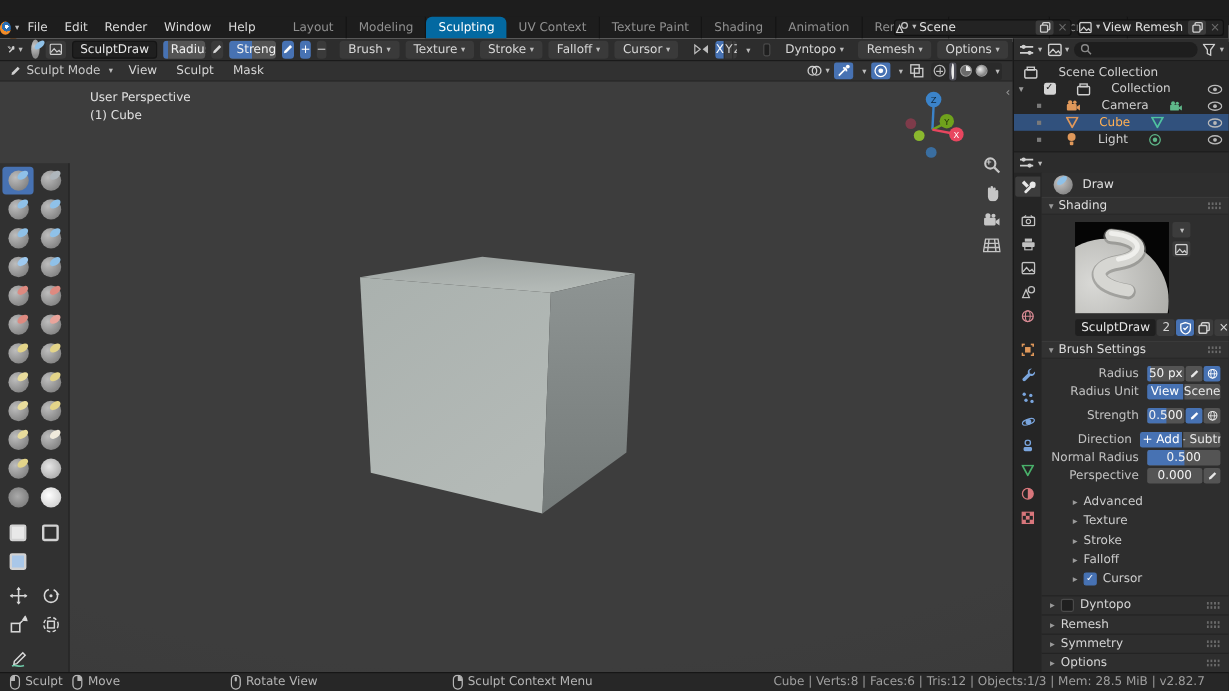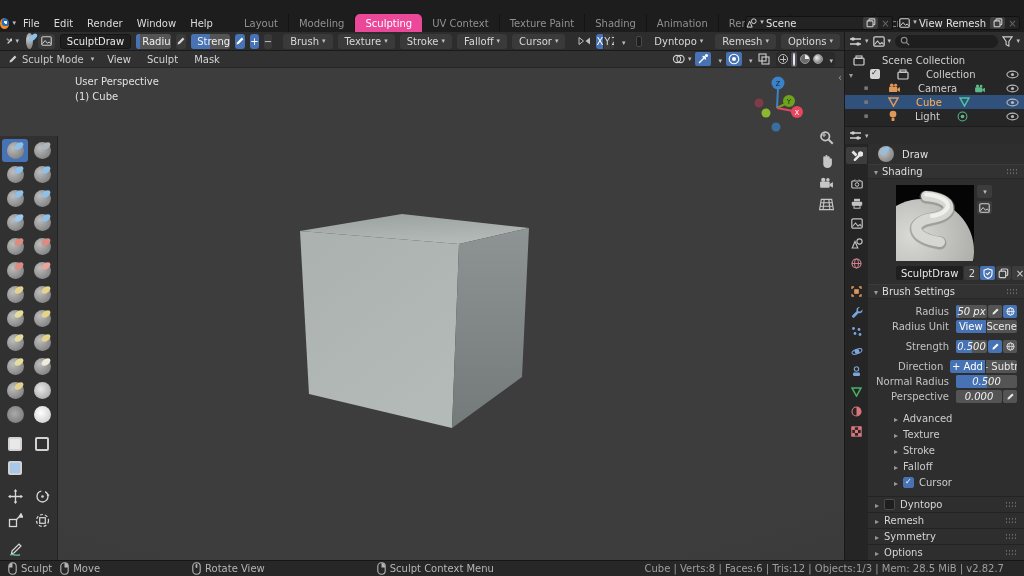--- a/index.html
+++ b/index.html
@@ -28,21 +28,21 @@
   
   .menubar { position:absolute; top:14px; left:0; right:0; height:18px; background:#1d1d1d;
     display:flex; align-items:stretch; }
   .app-icon { width:16px; display:flex; align-items:center; justify-content:center; }
   .app-icon .dot { width:11px; height:11px; border-radius:50%;
     background:radial-gradient(circle at 62% 38%, #ffffff 0 18%, #2a6fb5 19% 46%, #f28c28 47%); }
   .menu-item { padding:0 7px; display:flex; align-items:center; color:#dcdcdc; }
   .ws-tabs { display:flex; margin-left:14px; align-items:stretch; }
   .ws-tab { padding:0 10px; display:flex; align-items:center; color:#909090;
     border-right:1px solid #141414; }
-  .ws-tab.active { background:#ec4899; color:#ffffff; border-radius:5px 5px 0 0; border-right:none; }
+  .ws-tab.active { background:#0369a1; color:#ffffff; border-radius:5px 5px 0 0; border-right:none; }
   .ws-plus { padding:0 9px; display:flex; align-items:center; color:#bdbdbd; }
   .id-widget { display:flex; align-items:center; background:#232323; border:1px solid #111;
     border-radius:3px; height:14px; margin-top:2px; }
   .id-widget .ic { width:18px; display:flex; justify-content:center; color:#cfcfcf; }
   .id-widget .nm { flex:1; color:#e2e2e2; padding-left:2px; }
   .id-widget .mini { width:15px; height:12px; background:#3c3c3c; border-radius:2px;
     display:flex; align-items:center; justify-content:center; margin-right:1px; color:#cfcfcf; }
   .id-widget .xoff { color:#6a6a6a; width:13px; text-align:center; }
 
   
@@ -161,21 +161,21 @@
     align-items:center; padding:0 5px; color:#e8e8e8; }
   .nr-btn { min-width:15px; height:14px; background:#3c3c3c; border-radius:2px; display:flex;
     align-items:center; justify-content:center; color:#d5d5d5; padding:0 2px; }
   .nr-btn.blue { background:#4772b3; color:#fff; }
   .prow { display:flex; align-items:center; height:14px; margin:1px 0; }
   .plabel { width:88px; text-align:right; padding-right:7px; color:#c2c2c2; white-space:nowrap; }
   .pwid { flex:1; display:flex; gap:1px; padding-right:7px; align-items:center; }
   .ps { position:relative; height:13px; background:#545454; border-radius:2px; overflow:hidden;
     flex:1; display:flex; align-items:center; justify-content:center; }
   .ps .fill { position:absolute; left:0; top:0; bottom:0; background:#4772b3; }
-  .ps .cv { position:relative; z-index:1; color:#f2f2f2;font-style:italic; }
+  .ps .cv { position:relative; z-index:1; color:#f2f2f2; }
   .pmini { width:14px; height:13px; background:#545454; border-radius:2px; flex:0 0 auto;
     display:flex; align-items:center; justify-content:center; }
   .pmini.blue { background:#4772b3; }
   .seg { height:13px; display:flex; align-items:center; justify-content:center; color:#e8e8e8; }
   .seg.on { background:#4772b3; color:#fff; }
   .seg.off { background:#545454; }
   .collapse-row { height:16px; display:flex; align-items:center; gap:5px; padding-left:26px; color:#cccccc; }
   .bottom-panel { height:16px; border-top:1px solid #232323; display:flex; align-items:center;
     gap:5px; padding:0 7px; color:#d5d5d5; background:#2e2e2e; }
 

